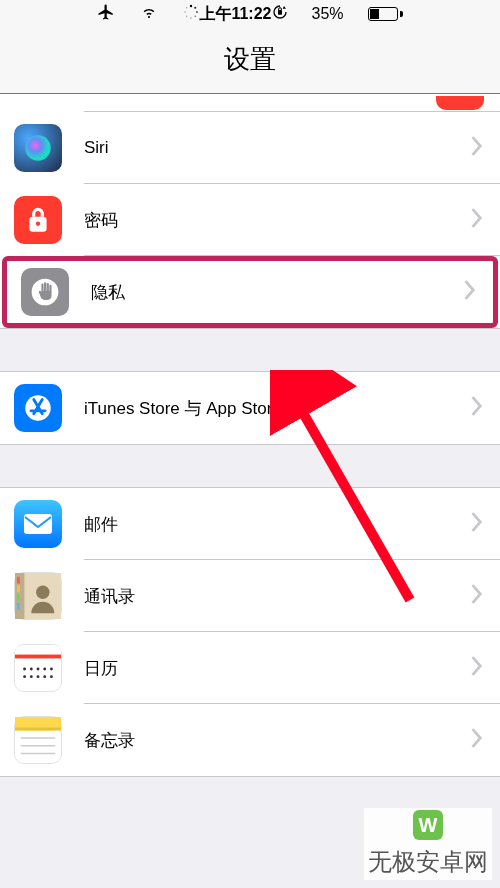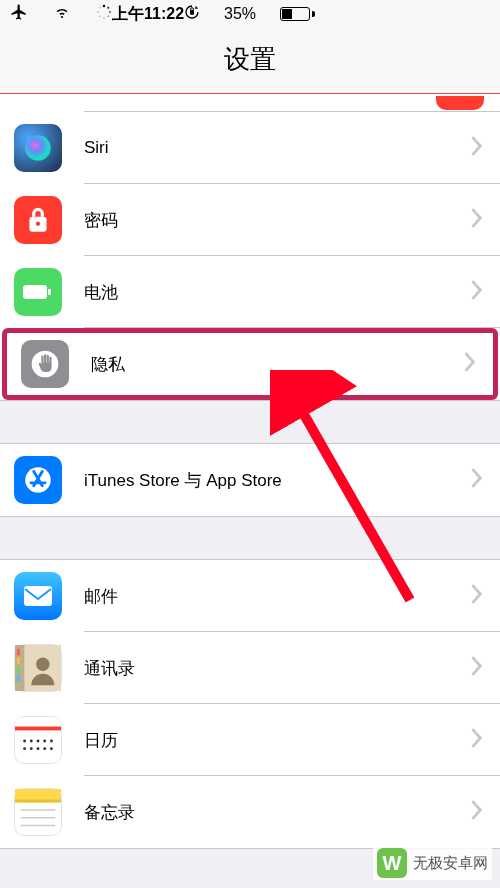--- a/index.html
+++ b/index.html
@@ -11,21 +11,21 @@
     color: #000;
     overflow: hidden;
     position: relative;
   }
   
   .status-bar {
     height: 28px;
     background: #f7f7f8;
     display: flex;
     align-items: center;
-    justify-content: flex-start;
+    justify-content: center;
     padding: 0 10px;
     font-size: 16px;
     font-weight: 400;
   }
   .status-left, .status-right { display: flex; align-items: center; gap: 24px; }
   .status-center { font-weight: 600; }
   .battery-shell {
     display: inline-flex; align-items: center; gap: 2px;
   }
   .battery-body {
@@ -98,24 +98,25 @@
   .arrow-wrap {
     position: absolute;
     left: 270px; top: 370px;
     pointer-events: none;
   }
   
   .watermark {
     position: absolute;
     bottom: 8px; right: 8px;
     display: flex; align-items: center; gap: 6px;
-    font-size: 15px;
+    font-size: 24px;
     color: #555;
     background: rgba(255,255,255,0.85);
     padding: 2px 4px;
+    flex-direction: column;
   }
   .wm-logo {
     width: 30px; height: 30px; border-radius: 6px;
     background: #6cc24a;
     position: relative;
     display:flex;align-items:center;justify-content:center;
   }
   .wm-logo::before {
     content:"W"; color:#fff; font-weight:bold; font-size:20px;
   }
@@ -212,33 +213,20 @@
           <circle cx="12" cy="17.5" r="2" fill="#ff3b30"></circle>
         </svg>
     </div>
     <div class="row-label">密码</div>
     <span class="chev"><svg width="14" height="20" viewBox="0 0 10 18">
           <path fill="none" stroke="#c7c7cc" stroke-width="2.5" d="M1 1l7 8-7 8"></path>
         </svg></span>
     <div class="sep"></div>
   </div>
 
-  <div class="row">
-    <div class="icon-box bg-green">
-      <svg width="34" height="20" viewBox="0 0 34 20">
-          <rect x="2" y="3" width="24" height="14" rx="3" fill="#fff"></rect>
-          <rect x="27" y="7" width="3" height="6" rx="1" fill="#fff"></rect>
-        </svg>
-    </div>
-    <div class="row-label">电池</div>
-    <span class="chev"><svg width="14" height="20" viewBox="0 0 10 18">
-          <path fill="none" stroke="#c7c7cc" stroke-width="2.5" d="M1 1l7 8-7 8"></path>
-        </svg></span>
-    <div class="sep"></div>
-  </div>
 
   <div class="highlight">
     <div class="row">
       <div class="icon-box bg-gray">
         <svg width="30" height="34" viewBox="0 0 24 28">
             <circle cx="12" cy="14" r="11" fill="#fff"></circle>
             <path fill="#8e8e93" d="M9 8h1.5v7H9zM11 7h1.5v8H11zM13 7.5h1.5v7.5H13zM15 9h1.5v6H15zM7.5 13l1.3-.8 1.5 2.3c.3.5.2.5.2 1.5 0 2 1 3 3.5 3h1.5c1.2 0 2-1 2-2v-4h-9l-1-0z" opacity="0"></path>
             <path fill="#8e8e93" d="M9 8c0-.6.4-1 .9-1s.9.4.9 1v5h.4V7c0-.6.4-1 .9-1s.9.4.9 1v6h.4V7.5c0-.6.4-1 .9-1s.9.4.9 1V13h.4V9c0-.6.4-1 .9-1s.9.4.9 1v8c0 2-1.5 3.5-3.5 3.5h-2c-1.5 0-2.5-.7-3.2-1.8L7 14.5c-.3-.5-.1-1.1.4-1.4.5-.3 1-.1 1.3.4L9 14V8z"></path>
           </svg>
       </div>

